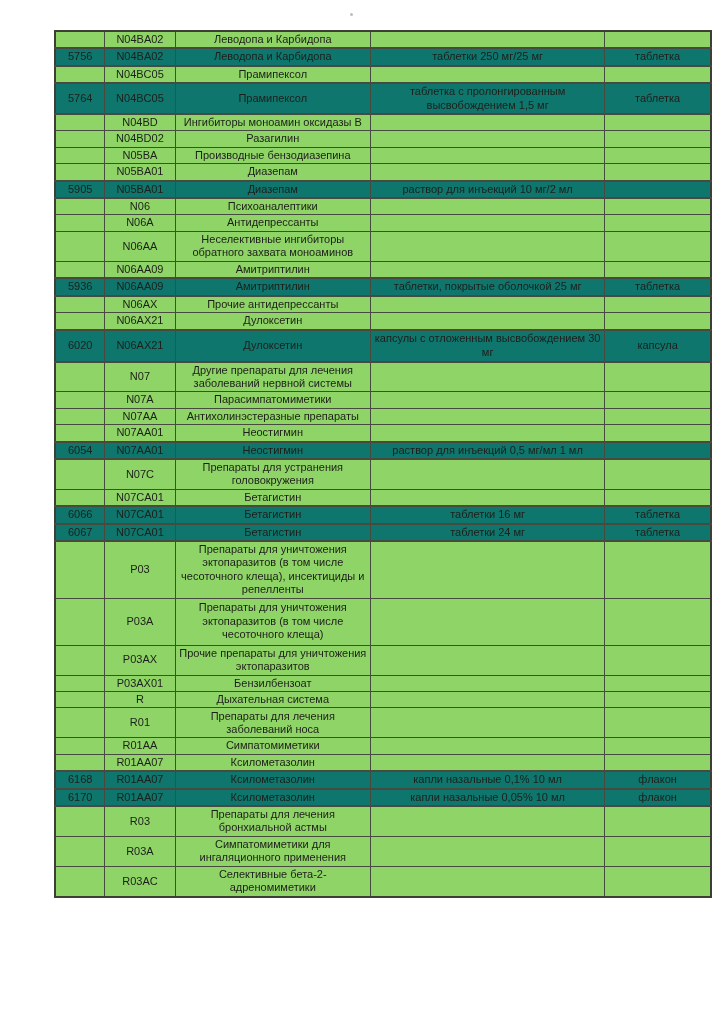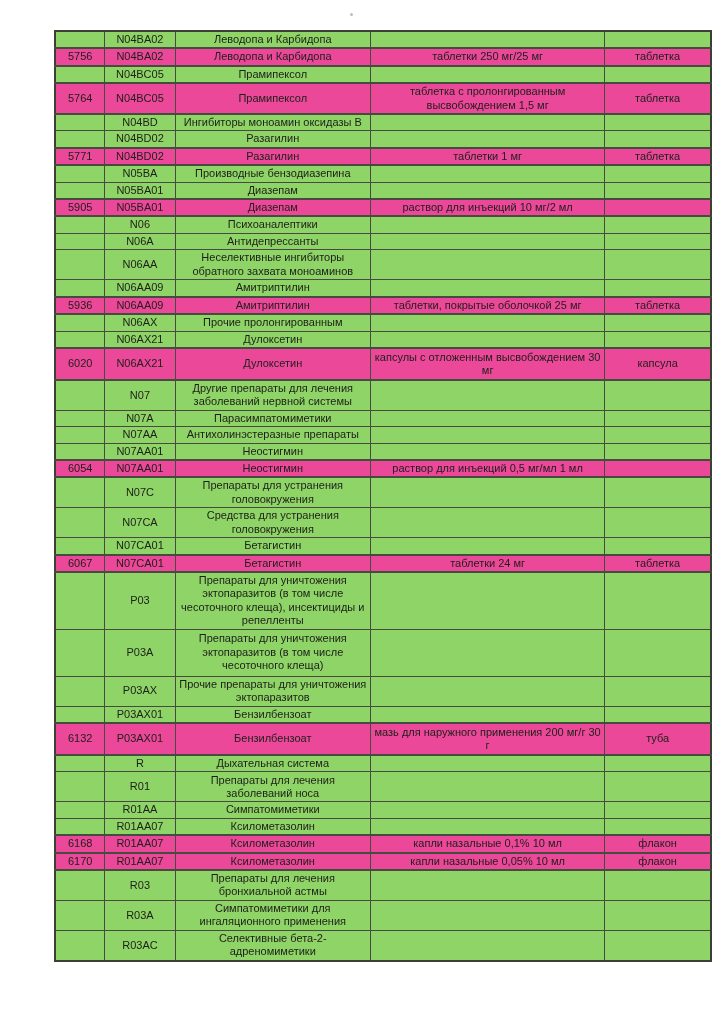--- a/index.html
+++ b/index.html
@@ -41,21 +41,21 @@
     font-size: 11px;
     line-height: 1.22;
     color: #1d1f1a;
     text-align: center;
     vertical-align: middle;
     padding: 1px 3px;
     overflow: hidden;
     word-wrap: break-word;
   }
   tr.bg-green td { background: #8fd466; }
-  tr.bg-white td { background: #ec4899; border-top-width: 2px; border-bottom-width: 2px; }
+  tr.bg-white td { background: #0f766e; border-top-width: 2px; border-bottom-width: 2px; }
   tr.h-s  { height: 14px; }
   tr.h-d  { height: 30px; }
   tr.h-t  { height: 47px; }
   tr.h-x  { height: 32px; }
 </style>
 </head>
 <body>
 
 <div class="page">
   <div class="speck"></div>
@@ -103,27 +103,20 @@
           <td></td>
           <td></td>
         </tr>
         <tr class="bg-green h-s">
           <td></td>
           <td>N04BD02</td>
           <td>Разагилин</td>
           <td></td>
           <td></td>
         </tr>
-        <tr class="bg-white h-s">
-          <td>5771</td>
-          <td>N04BD02</td>
-          <td>Разагилин</td>
-          <td>таблетки 1 мг</td>
-          <td>таблетка</td>
-        </tr>
         <tr class="bg-green h-s">
           <td></td>
           <td>N05BA</td>
           <td>Производные бензодиазепина</td>
           <td></td>
           <td></td>
         </tr>
         <tr class="bg-green h-s">
           <td></td>
           <td>N05BA01</td>
@@ -169,21 +162,21 @@
         <tr class="bg-white h-s">
           <td>5936</td>
           <td>N06AA09</td>
           <td>Амитриптилин</td>
           <td>таблетки, покрытые оболочкой 25 мг</td>
           <td>таблетка</td>
         </tr>
         <tr class="bg-green h-s">
           <td></td>
           <td>N06AX</td>
-          <td>Прочие пролонгированным</td>
+          <td>Прочие антидепрессанты</td>
           <td></td>
           <td></td>
         </tr>
         <tr class="bg-green h-s">
           <td></td>
           <td>N06AX21</td>
           <td>Дулоксетин</td>
           <td></td>
           <td></td>
         </tr>
@@ -229,33 +222,33 @@
           <td>раствор для инъекций 0,5 мг/мл 1 мл</td>
           <td></td>
         </tr>
         <tr class="bg-green h-d">
           <td></td>
           <td>N07C</td>
           <td>Препараты для устранения головокружения</td>
           <td></td>
           <td></td>
         </tr>
-        <tr class="bg-green h-d">
-          <td></td>
-          <td>N07CA</td>
-          <td>Средства для устранения головокружения</td>
-          <td></td>
-          <td></td>
-        </tr>
         <tr class="bg-green h-s">
           <td></td>
           <td>N07CA01</td>
           <td>Бетагистин</td>
           <td></td>
           <td></td>
+        </tr>
+        <tr class="bg-white h-s">
+          <td>6066</td>
+          <td>N07CA01</td>
+          <td>Бетагистин</td>
+          <td>таблетки 16 мг</td>
+          <td>таблетка</td>
         </tr>
         <tr class="bg-white h-s">
           <td>6067</td>
           <td>N07CA01</td>
           <td>Бетагистин</td>
           <td>таблетки 24 мг</td>
           <td>таблетка</td>
         </tr>
         <tr class="bg-green h-t">
           <td></td>
@@ -277,27 +270,20 @@
           <td>Прочие препараты для уничтожения эктопаразитов</td>
           <td></td>
           <td></td>
         </tr>
         <tr class="bg-green h-s">
           <td></td>
           <td>P03AX01</td>
           <td>Бензилбензоат</td>
           <td></td>
           <td></td>
-        </tr>
-        <tr class="bg-white h-x">
-          <td>6132</td>
-          <td>P03AX01</td>
-          <td>Бензилбензоат</td>
-          <td>мазь для наружного применения 200 мг/г 30 г</td>
-          <td>туба</td>
         </tr>
         <tr class="bg-green h-s">
           <td></td>
           <td>R</td>
           <td>Дыхательная система</td>
           <td></td>
           <td></td>
         </tr>
         <tr class="bg-green h-d">
           <td></td>

